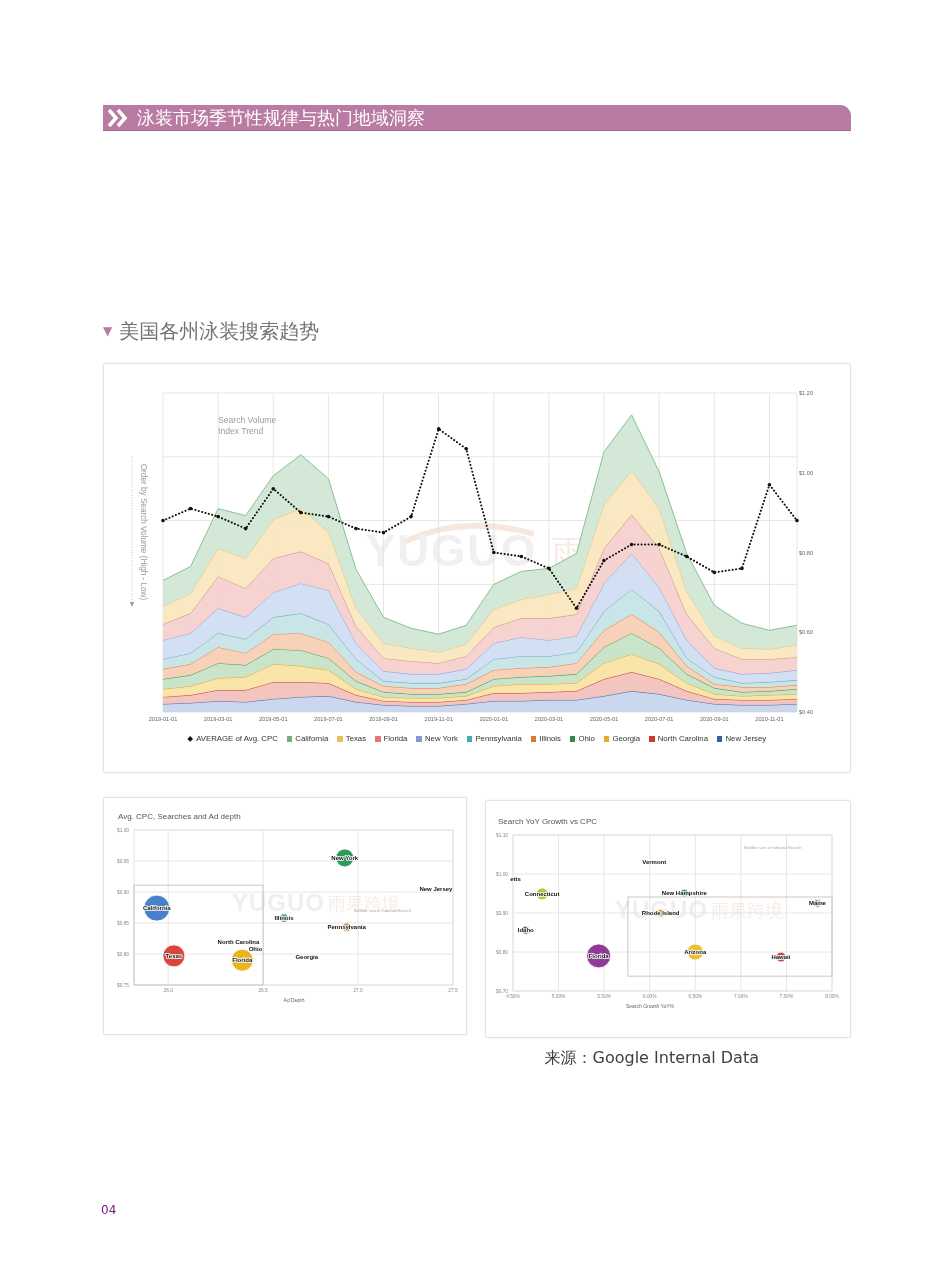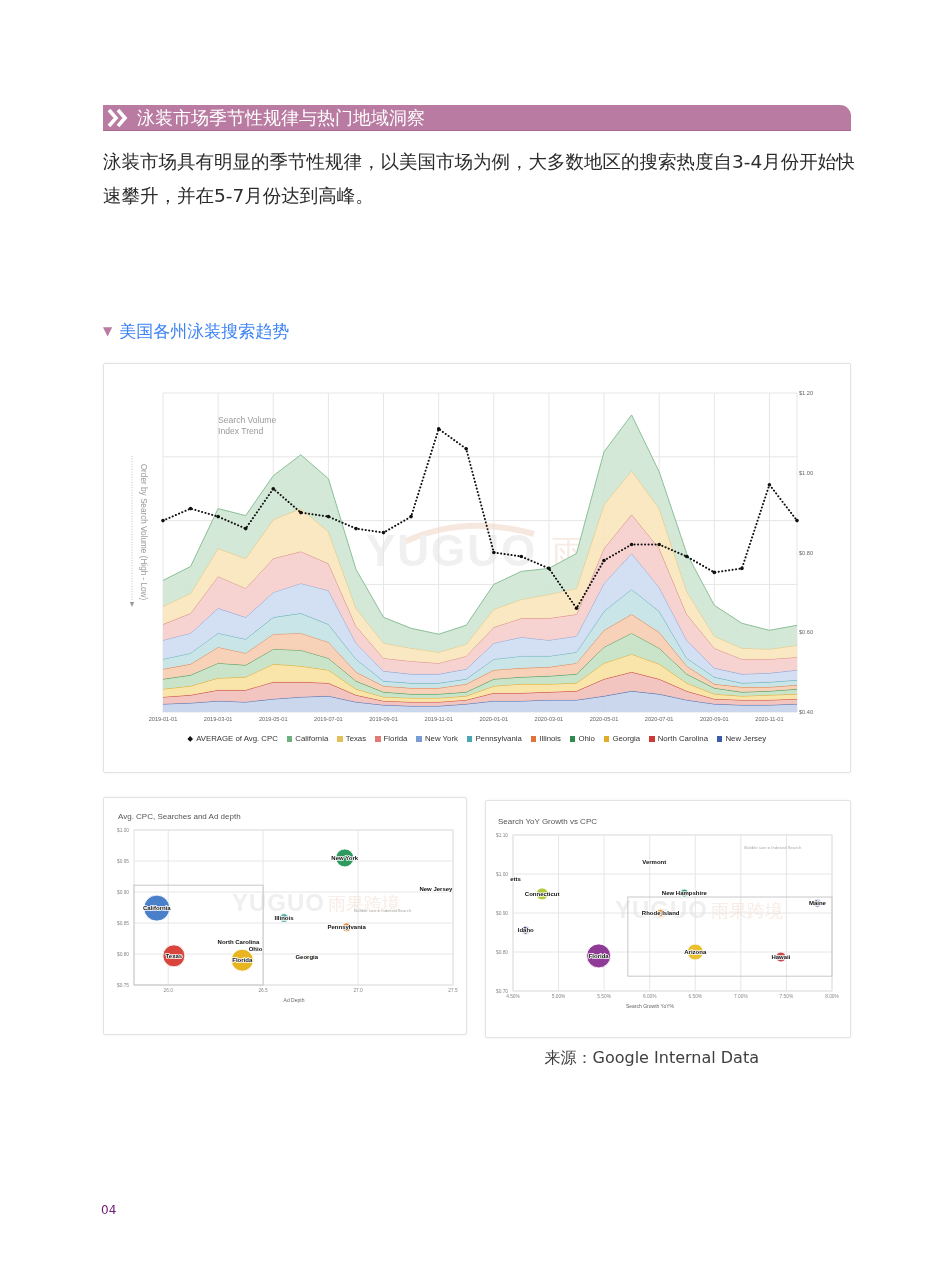--- a/index.html
+++ b/index.html
@@ -12,21 +12,21 @@
   .sec-head{left:103px;top:105px;width:748px;height:26px;background:#b97ba1;border-top-right-radius:11px;border-bottom:1px solid #a4678d}
   .sec-head .chev{position:absolute;left:3px;top:3px;width:26px;height:20px}
   .sec-head .title{position:absolute;left:34px;top:0;line-height:25px;font-size:18px;color:#ffffff;white-space:nowrap}
 
   
   .line{position:absolute;left:103px;white-space:nowrap;font-size:18.5px;line-height:34px;color:#2b2b2b}
 
   
   .caption{left:103px;top:320px;height:22px;display:flex;align-items:center;gap:7px;white-space:nowrap}
   .caption .tri{font-size:12px;color:#b97ba1;line-height:22px}
-  .caption .txt{font-size:17px;color:#3b82f6;line-height:22px}
+  .caption .txt{font-size:20px;color:#737373;line-height:22px}
 
   
   .card{position:absolute;border:1px solid #e3e3e3;background:#ffffff;box-shadow:0 0 3px rgba(0,0,0,0.06);border-radius:2px;overflow:hidden}
   .card svg{position:absolute;left:0;top:0;font-family:"Liberation Sans",sans-serif}
 
   .legend{position:absolute;left:0;top:368px;width:100%;height:14px;display:flex;justify-content:center;gap:9px;
           font-family:"Liberation Sans",sans-serif;font-size:7.8px;color:#333333;line-height:14px;white-space:nowrap}
   .lg-item{display:flex;align-items:center;gap:3px}
   .lg-mk{display:inline-block;width:5.5px;height:5.5px}
   .lg-mk.diamond{width:4.4px;height:4.4px;transform:rotate(45deg);margin-right:1px}
@@ -42,22 +42,20 @@
   <div class="abs sec-head">
     <span class="chev">
       <svg width="26" height="20" viewBox="0 0 26 20">
         <polyline points="3,2 10,10 3,18" fill="none" stroke="#ffffff" stroke-width="3.6" stroke-linejoin="miter"></polyline>
         <polyline points="12,2 19,10 12,18" fill="none" stroke="#ffffff" stroke-width="3.6" stroke-linejoin="miter"></polyline>
       </svg>
     </span>
     <span class="title">泳装市场季节性规律与热门地域洞察</span>
   </div>
 
-  <div class="line" style="top:145px">泳装市场具有明显的季节性规律，以美国市场为例，大多数地区的搜索热度自3-4月份开始快</div>
-  <div class="line" style="top:179px">速攀升，并在5-7月份达到高峰。</div>
 
   <div class="abs caption">
     <span class="tri">▼</span>
     <span class="txt">美国各州泳装搜索趋势</span>
   </div>
 
   <div class="card" style="left:103px;top:363px;width:748px;height:410px">
     <svg width="748" height="410" viewBox="0 0 748 410">
         <g>
           <line x1="59" y1="348" x2="693" y2="348" stroke="#e6e6e6" stroke-width="1"></line>

